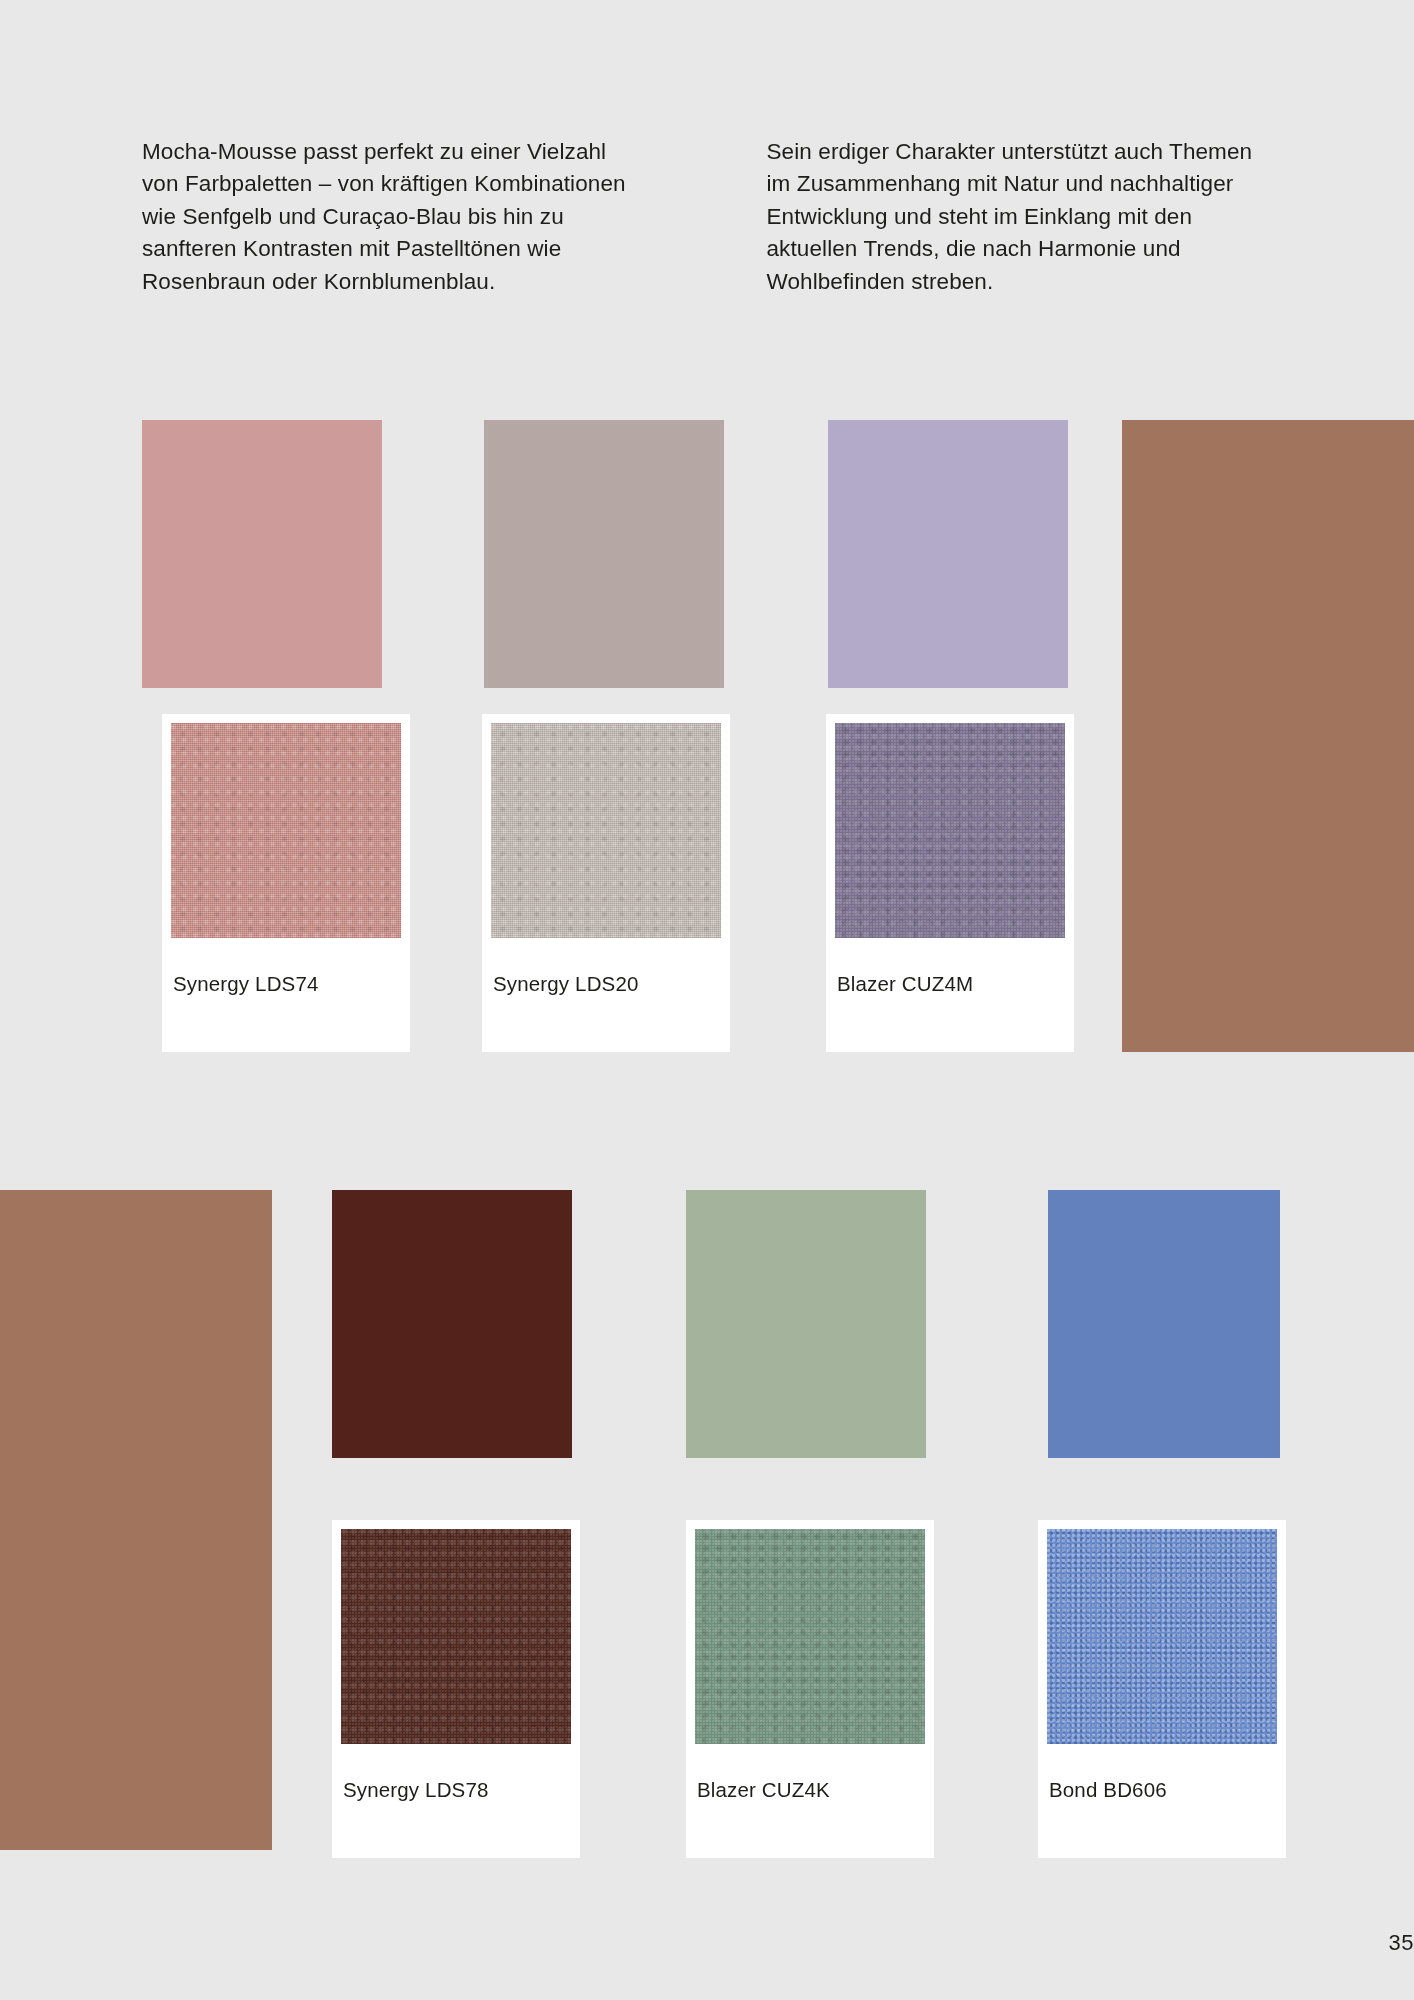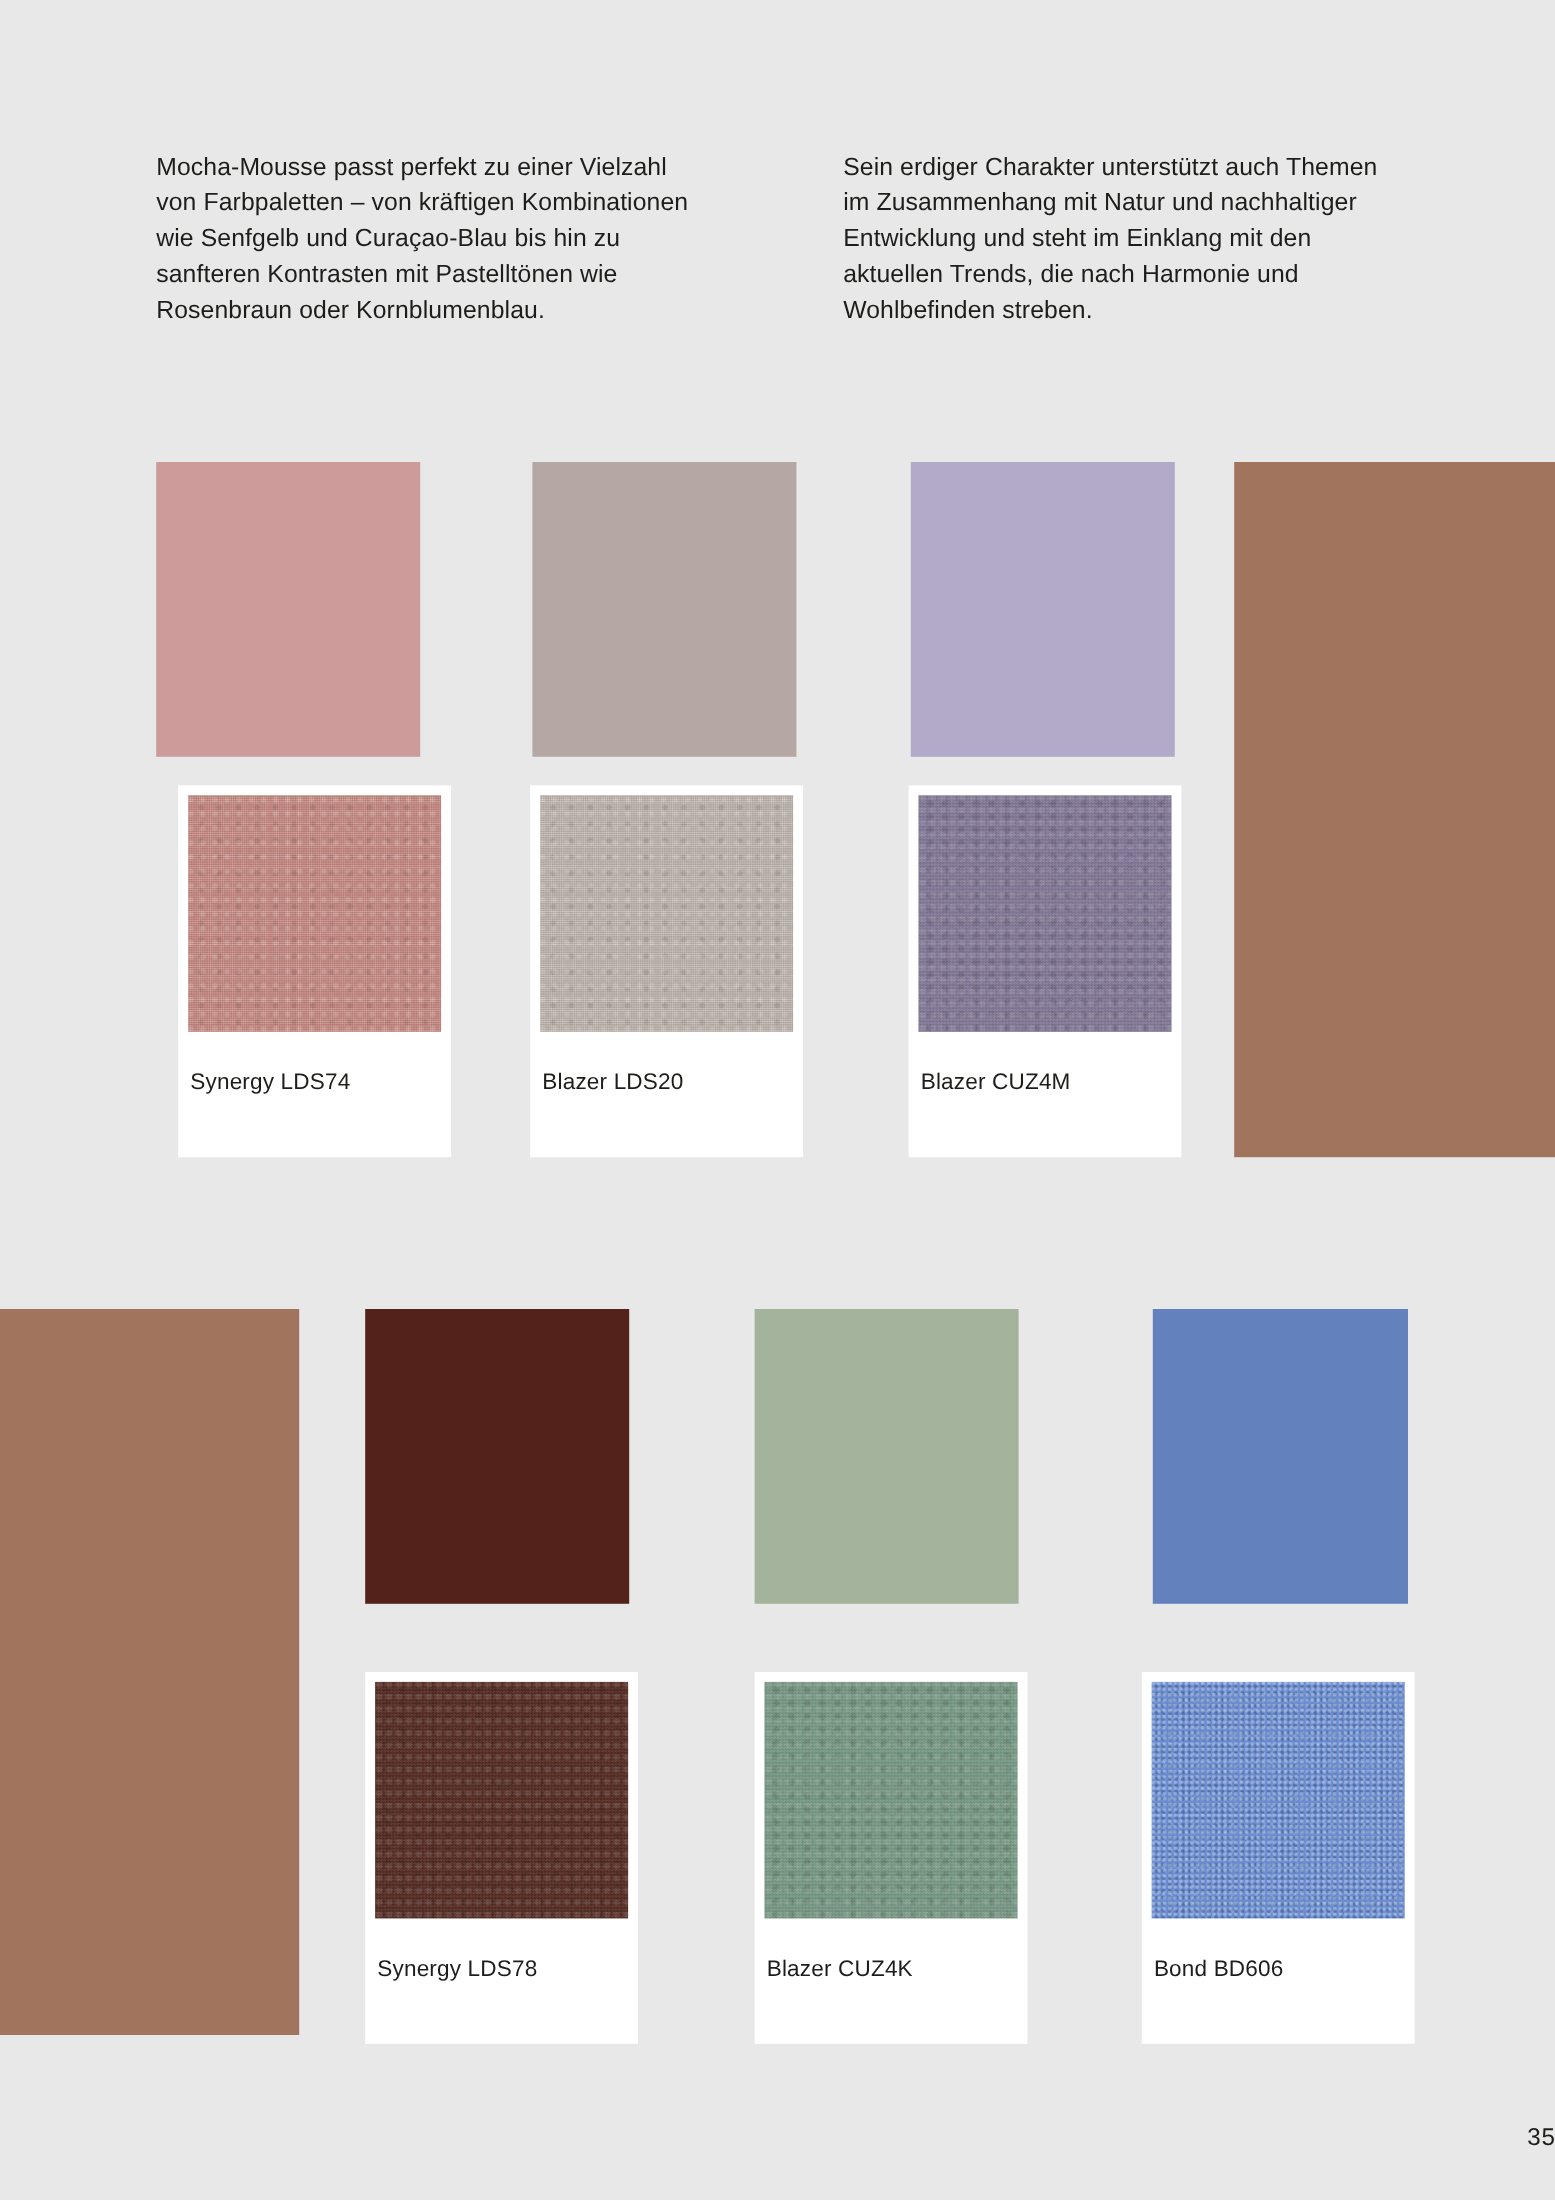--- a/index.html
+++ b/index.html
@@ -106,21 +106,21 @@
       <div class="block" style="left: 142px; top: 0px; width: 240px; height: 268px; background: rgb(206, 155, 155);"></div>
       <div class="block" style="left: 484px; top: 0px; width: 240px; height: 268px; background: rgb(181, 168, 164);"></div>
       <div class="block" style="left: 828px; top: 0px; width: 240px; height: 268px; background: rgb(179, 169, 200);"></div>
       <div class="block" style="left: 1122px; top: 0px; width: 292px; height: 632px; background: rgb(161, 116, 93);"></div>
       <div class="card" style="left: 138px; top: 294px; width: 248px; height: 338px; background: rgb(255, 255, 255); margin-left: 24px;">
         <div class="card-swatch" style="background-color: rgb(205, 139, 132); background-image: repeating-linear-gradient(0deg, rgba(255, 255, 255, 0.16) 0px, rgba(255, 255, 255, 0.16) 1px, rgba(0, 0, 0, 0.07) 1px, rgba(0, 0, 0, 0.07) 2px), repeating-linear-gradient(90deg, rgba(255, 255, 255, 0.13) 0px, rgba(255, 255, 255, 0.13) 1px, rgba(0, 0, 0, 0.06) 1px, rgba(0, 0, 0, 0.06) 2px), radial-gradient(circle at 22% 31%, rgba(255, 255, 255, 0.18) 0px, rgba(255, 255, 255, 0.18) 2px, transparent 3px), radial-gradient(circle at 68% 74%, rgba(0, 0, 0, 0.1) 0px, rgba(0, 0, 0, 0.1) 2px, transparent 3px); background-size: 2px 2px, 2px 2px, 11px 13px, 17px 15px;"></div>
         <div class="card-label">Synergy LDS74</div>
       </div>
       <div class="card" style="left: 482px; top: 294px; width: 248px; height: 338px; background: rgb(255, 255, 255);">
         <div class="card-swatch" style="background-color: rgb(196, 186, 178); background-image: repeating-linear-gradient(0deg, rgba(255, 255, 255, 0.16) 0px, rgba(255, 255, 255, 0.16) 1px, rgba(0, 0, 0, 0.07) 1px, rgba(0, 0, 0, 0.07) 2px), repeating-linear-gradient(90deg, rgba(255, 255, 255, 0.13) 0px, rgba(255, 255, 255, 0.13) 1px, rgba(0, 0, 0, 0.06) 1px, rgba(0, 0, 0, 0.06) 2px), radial-gradient(circle at 22% 31%, rgba(255, 255, 255, 0.18) 0px, rgba(255, 255, 255, 0.18) 2px, transparent 3px), radial-gradient(circle at 68% 74%, rgba(0, 0, 0, 0.1) 0px, rgba(0, 0, 0, 0.1) 2px, transparent 3px); background-size: 2px 2px, 2px 2px, 11px 13px, 17px 15px;"></div>
-        <div class="card-label">Blazer LDS20</div>
+        <div class="card-label">Synergy LDS20</div>
       </div>
       <div class="card" style="left: 826px; top: 294px; width: 248px; height: 338px; background: rgb(255, 255, 255);">
         <div class="card-swatch" style="background-color: rgb(138, 127, 160); background-image: repeating-linear-gradient(28deg, rgba(255, 255, 255, 0.1) 0px, rgba(255, 255, 255, 0.1) 1px, rgba(0, 0, 0, 0.07) 1px, rgba(0, 0, 0, 0.07) 3px), repeating-linear-gradient(118deg, rgba(255, 255, 255, 0.08) 0px, rgba(255, 255, 255, 0.08) 1px, rgba(0, 0, 0, 0.05) 1px, rgba(0, 0, 0, 0.05) 3px), radial-gradient(circle at 40% 20%, rgba(255, 255, 255, 0.13) 0px, rgba(255, 255, 255, 0.13) 2px, transparent 4px), radial-gradient(circle at 75% 62%, rgba(0, 0, 0, 0.12) 0px, rgba(0, 0, 0, 0.12) 2px, transparent 4px); background-size: 3px 3px, 3px 3px, 9px 11px, 14px 12px;"></div>
         <div class="card-label">Blazer CUZ4M</div>
       </div>
     </div>
   <div class="band band-2" id="band-2">
       <div class="block" style="left: 0px; top: 0px; width: 272px; height: 660px; background: rgb(161, 116, 93);"></div>
       <div class="block" style="left: 332px; top: 0px; width: 240px; height: 268px; background: rgb(83, 34, 26);"></div>
       <div class="block" style="left: 686px; top: 0px; width: 240px; height: 268px; background: rgb(164, 179, 155);"></div>

